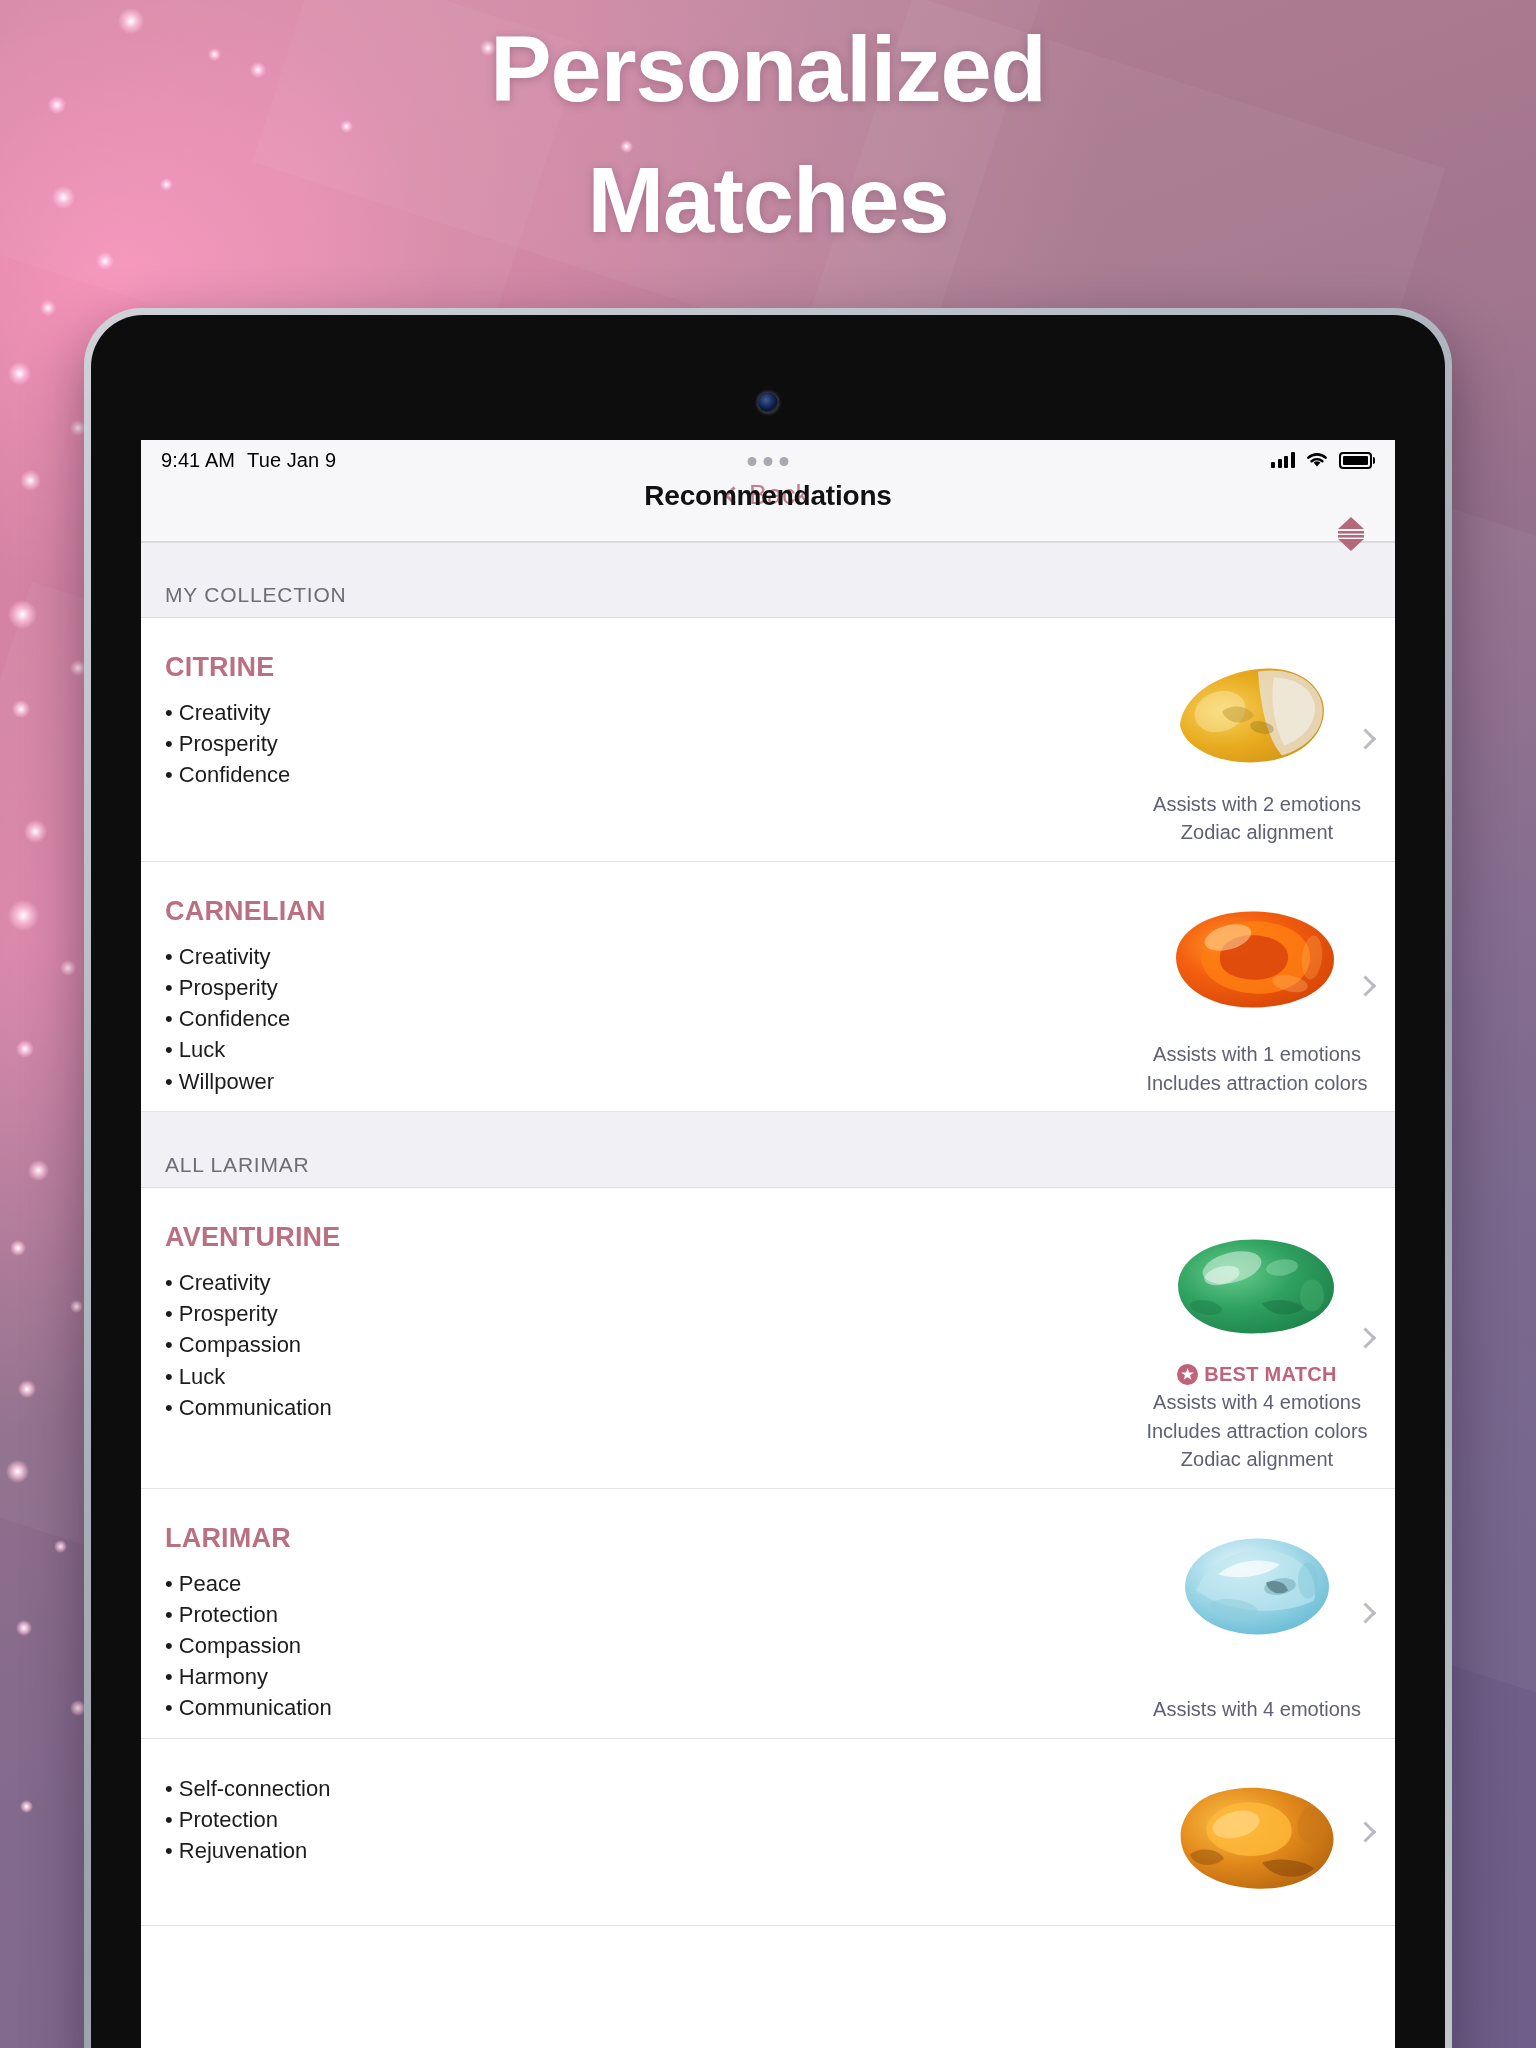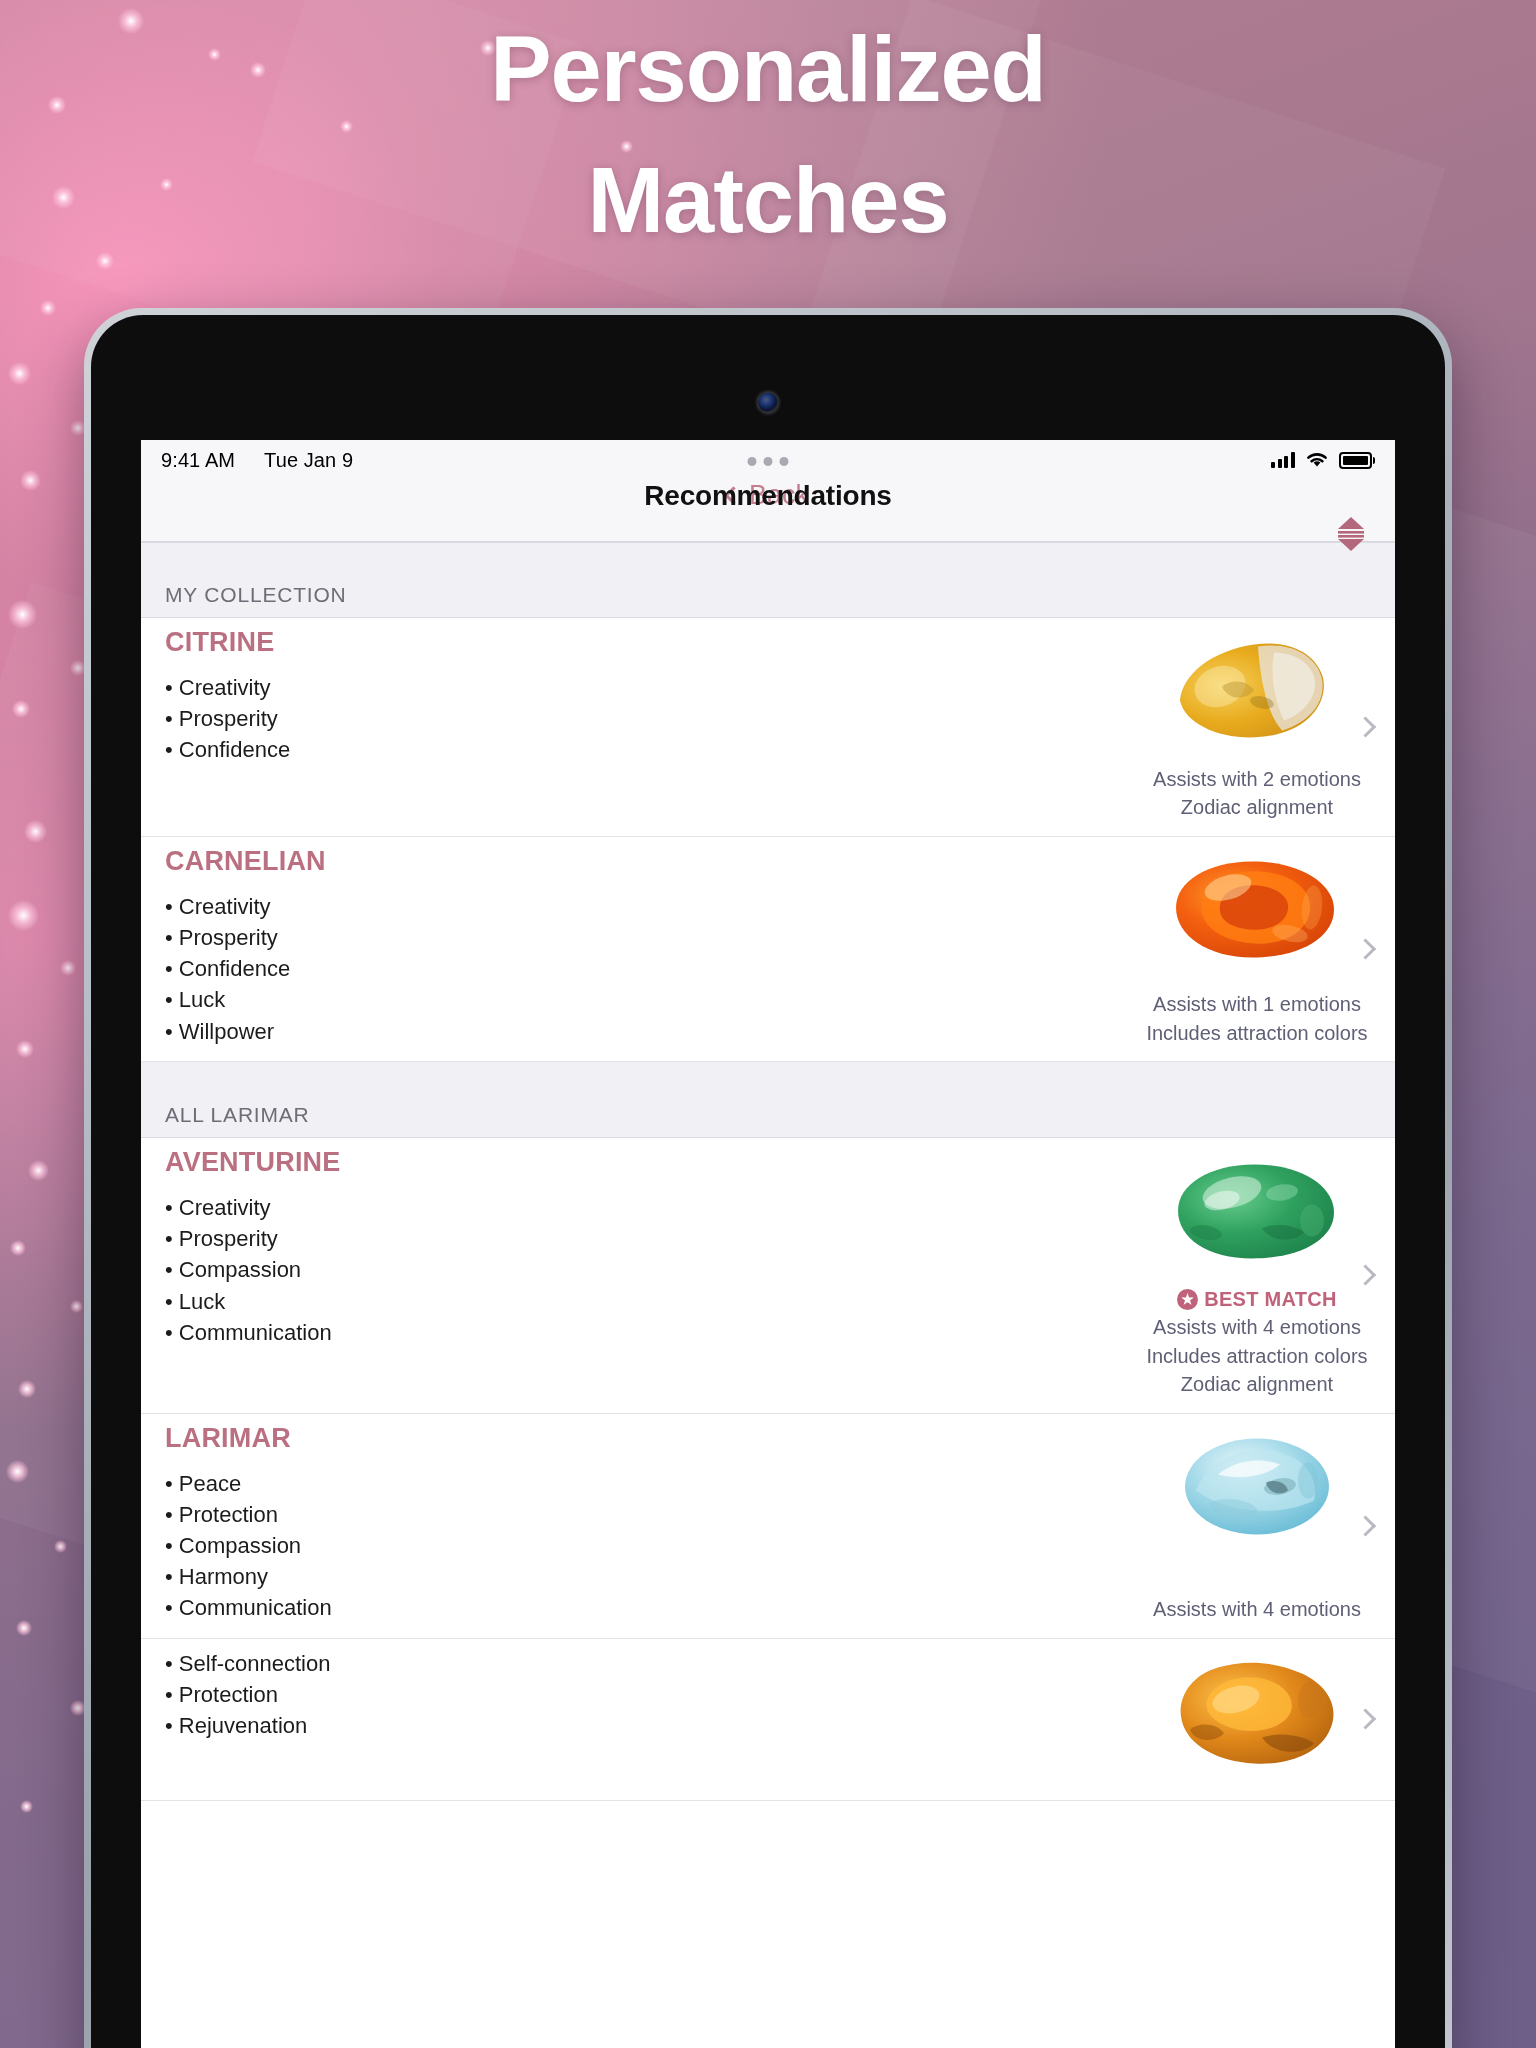--- a/index.html
+++ b/index.html
@@ -81,21 +81,21 @@
 
   
   #statusbar{
     height:40px;
     background:#f7f7fa;
     display:flex; align-items:center;
     padding:0 20px;
     font-size:20px; color:#000;
     position:relative;
   }
-  #status-left{ display:flex; align-items:center; gap:29px; font-weight:500; letter-spacing:0.1px;}
+  #status-left{ display:flex; align-items:center; gap:12px; font-weight:500; letter-spacing:0.1px;}
   #status-dots{
     position:absolute; left:50%; transform:translateX(-50%);
     display:flex; gap:7px; top:50%; margin-top:-3px;
   }
   #status-dots i{ width:9px;height:9px;border-radius:50%;background:#a9a9b2; display:block;}
   #status-right{ margin-left:auto; display:flex; align-items:center; gap:10px; }
   .bars{ display:flex; align-items:flex-end; gap:2.5px; height:16px;}
   .bars span{ width:4px; background:#000; border-radius:1px; }
   .bars span:nth-child(1){height:6px}
   .bars span:nth-child(2){height:9px}
@@ -143,21 +143,21 @@
     display:flex; align-items:flex-end;
     padding:0 24px 10px 24px;
     font-size:21px;
     color:#6d6d77;
     letter-spacing:0.8px;
   }
   .section-header.first{ border-top:1px solid #dcdce3; }
 
   .row{
     display:flex;
-    padding:9px 0 14px 24px;
+    padding:34px 0 14px 24px;
     border-bottom:1px solid #e2e2e8;
     position:relative;
     cursor:pointer;
     background:#fff;
     gap:8px;
   }
   .row-left{ flex:1; padding-right:14px; }
   .gem-name{
     color:#bb7082;
     font-size:27px;

